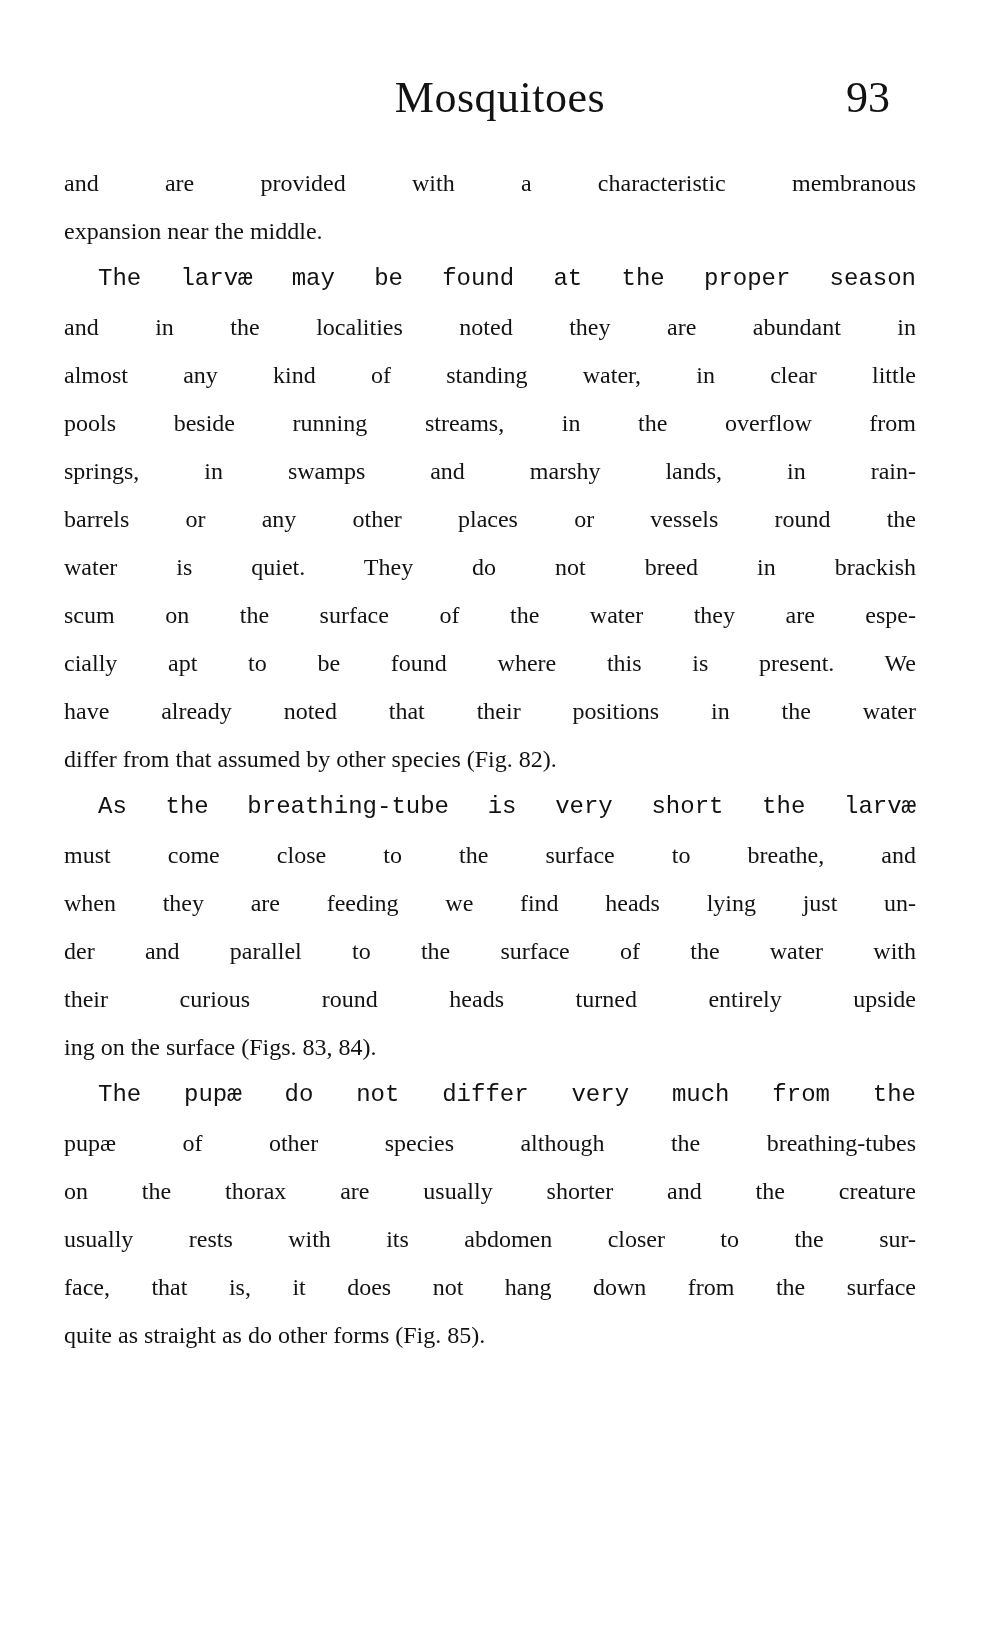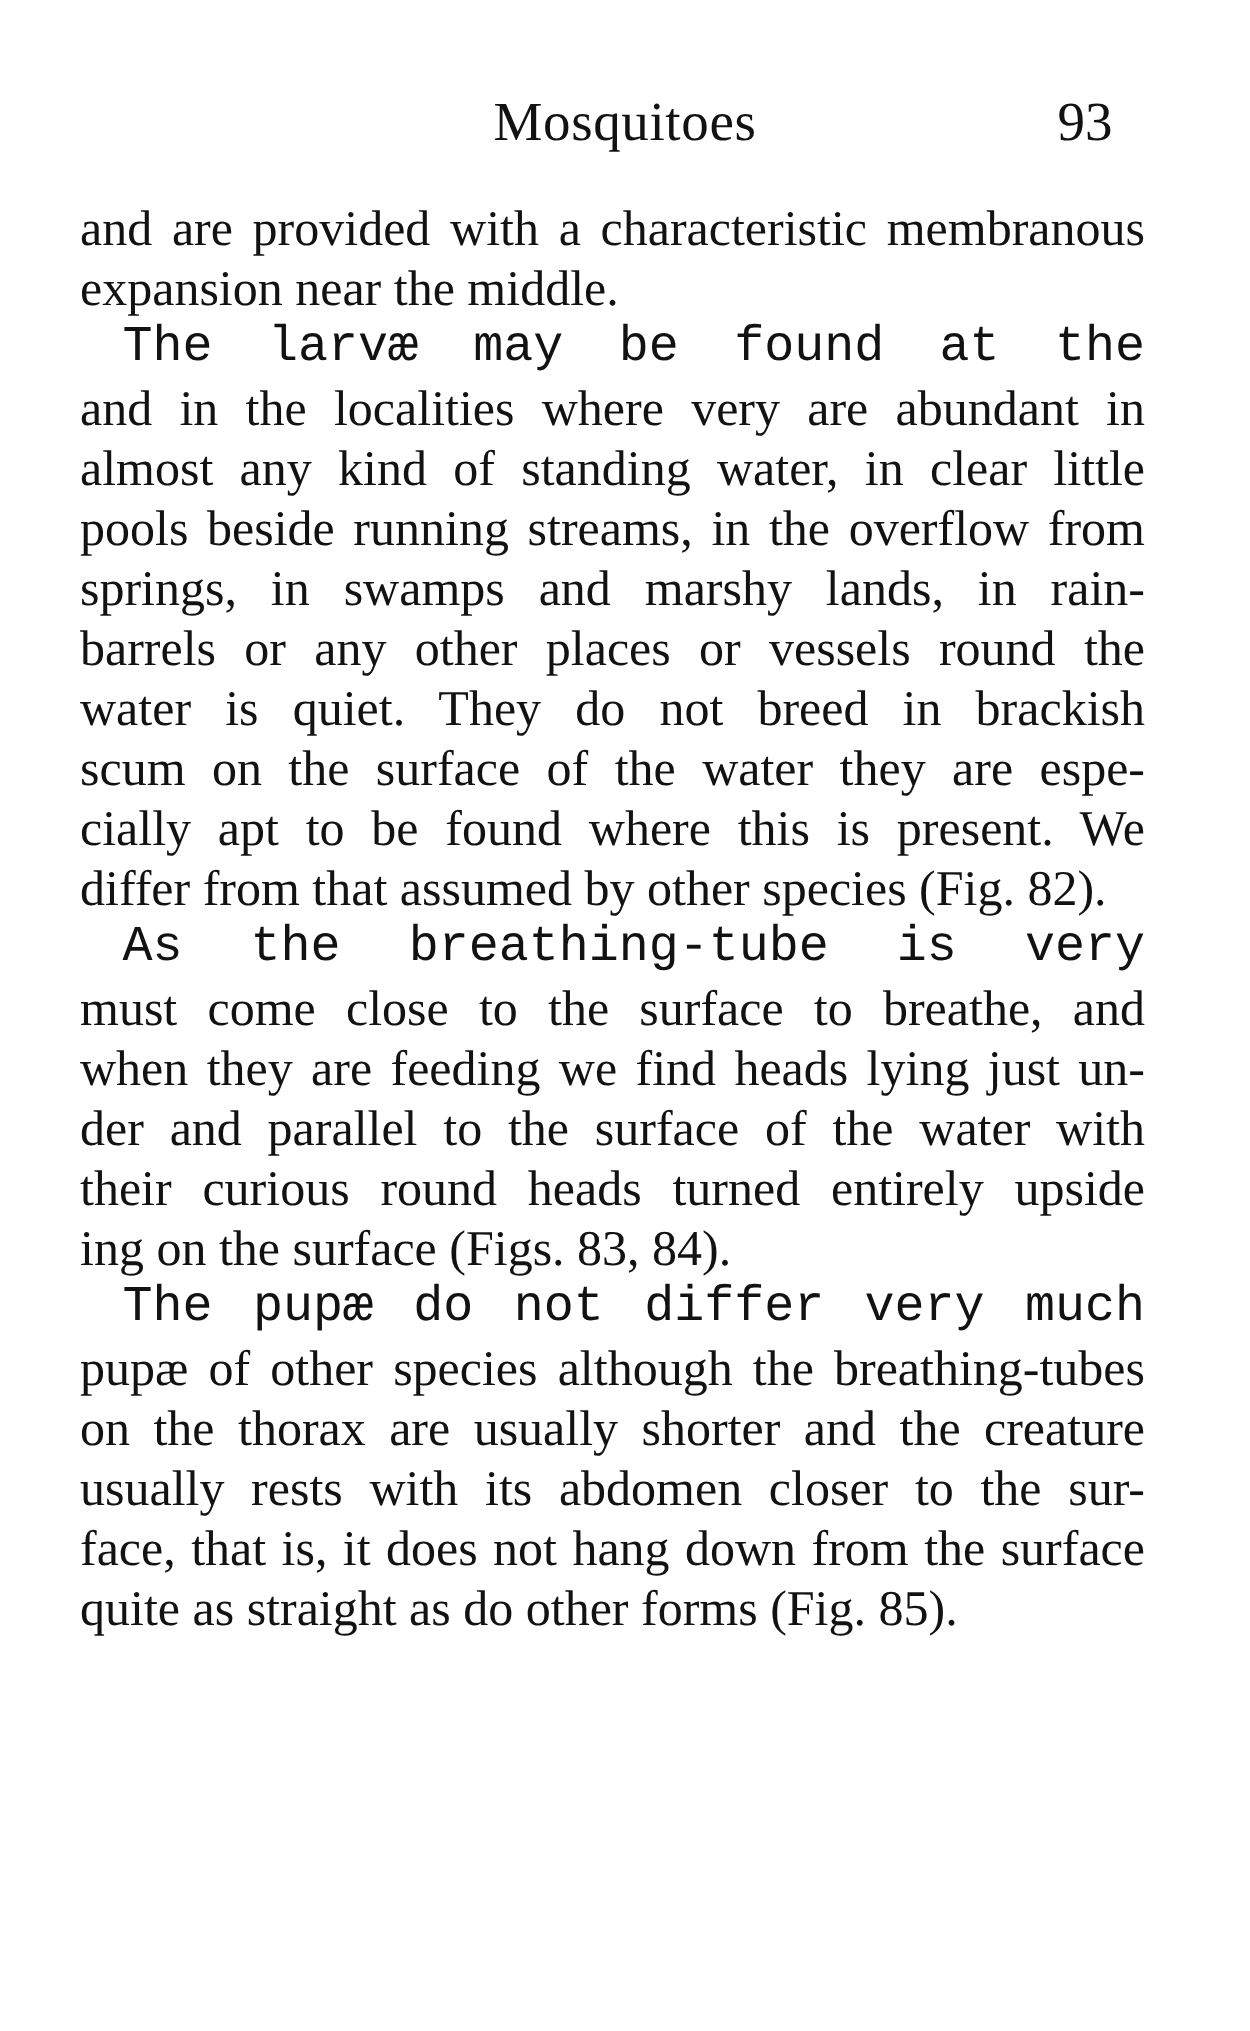--- a/index.html
+++ b/index.html
@@ -42,21 +42,21 @@
     top: 0;
     font-size: 44px;
     line-height: 52px;
     text-align: right;
   }
   .body-text {
     position: absolute;
     left: 64px;
     top: 159px;
     width: 852px;
-    font-size: 40px;
+    font-size: 24px;
     line-height: 48px;
   }
   .line {
     height: 48px;
     overflow: hidden;
     text-align: justify;
     text-align-last: justify;
   }
   .line.para-end {
     text-align-last: left;
@@ -73,28 +73,29 @@
 
   <div class="running-header">
     <div class="header-title">Mosquitoes</div>
     <div class="page-number">93</div>
   </div>
 
   <div class="body-text">
     <div class="line">and are provided with a characteristic membranous</div>
     <div class="line para-end">expansion near the middle.</div>
     <div class="line para-start">The larvæ may be found at the proper season</div>
-    <div class="line">and in the localities where very are abundant in</div>
+    <div class="line">and in the localities noted they are abundant in</div>
     <div class="line">almost any kind of standing water, in clear little</div>
     <div class="line">pools beside running streams, in the overflow from</div>
     <div class="line">springs, in swamps and marshy lands, in rain-</div>
     <div class="line">barrels or any other places or vessels round the</div>
     <div class="line">water is quiet. They do not breed in brackish</div>
     <div class="line">scum on the surface of the water they are espe-</div>
     <div class="line">cially apt to be found where this is present. We</div>
+    <div class="line">have already noted that their positions in the water</div>
     <div class="line para-end">differ from that assumed by other species (Fig. 82).</div>
     <div class="line para-start">As the breathing-tube is very short the larvæ</div>
     <div class="line">must come close to the surface to breathe, and</div>
     <div class="line">when they are feeding we find heads lying just un-</div>
     <div class="line">der and parallel to the surface of the water with</div>
     <div class="line">their curious round heads turned entirely upside</div>
     <div class="line para-end">ing on the surface (Figs. 83, 84).</div>
     <div class="line para-start">The pupæ do not differ very much from the</div>
     <div class="line">pupæ of other species although the breathing-tubes</div>
     <div class="line">on the thorax are usually shorter and the creature</div>

